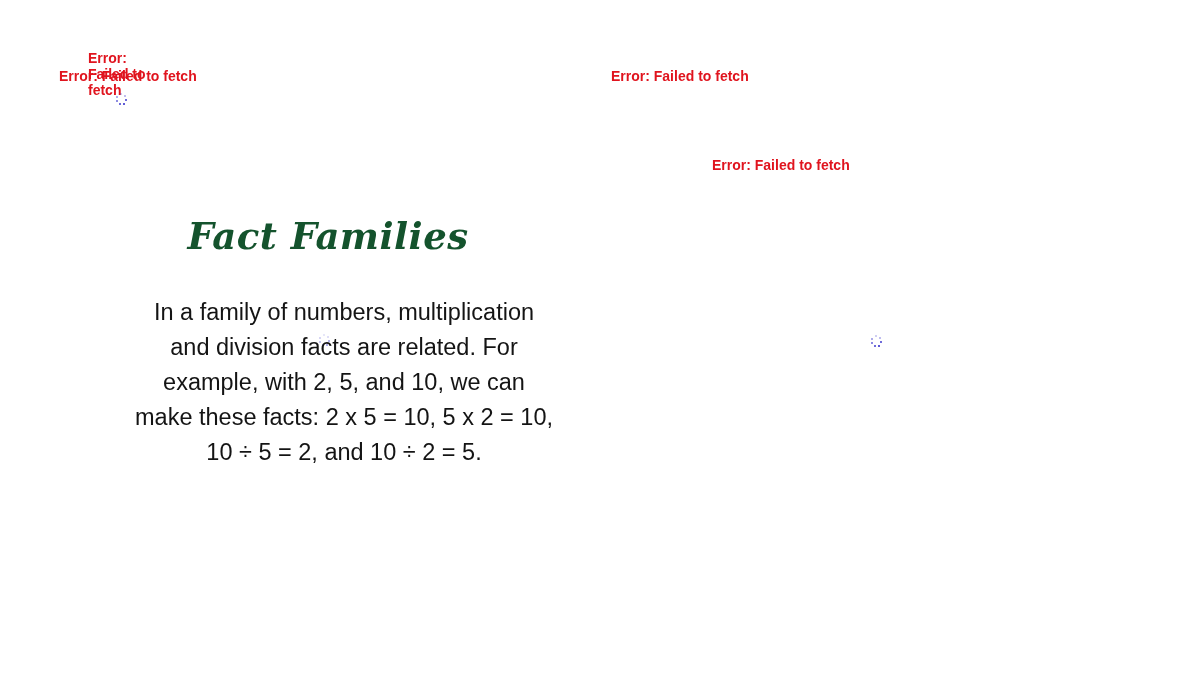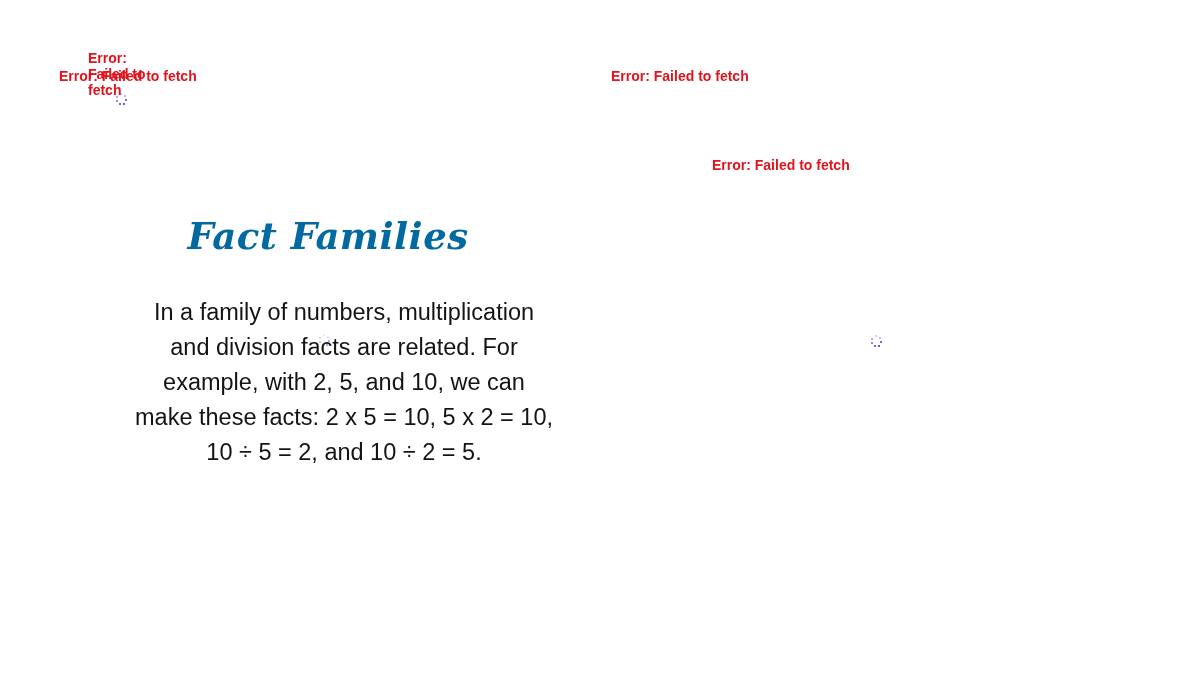--- a/index.html
+++ b/index.html
@@ -12,21 +12,21 @@
     font-family:"Liberation Sans", sans-serif; white-space:nowrap;font-weight:bold;
   }
   .err.wrap { white-space:normal; width:60px; }
   .spinner { position:absolute; width:12px; height:12px; }
   .spinner i {
     position:absolute; width:2px; height:2px; background:#2a24c8; border-radius:50%;
   }
   .title {
     position:absolute; left:128px; width:400px; top:214px; text-align:center;
     font-family:"DejaVu Serif", serif; font-weight:bold; font-style:italic;
-    font-size:37px; color:#0369a1; letter-spacing:0.5px;
+    font-size:37px; color:#14532d; letter-spacing:0.5px;
   }
   .body-text {
     position:absolute; left:118px; width:420px; top:295px; text-align:center;
     font-family:"Liberation Sans", sans-serif; font-size:23.5px; line-height:35px; color:#141414;margin-left:16px;
   }
 </style>
 </head>
 <body>
 
 <div class="err wrap" style="left:88px; top:50px;">Error: Failed to fetch</div>

